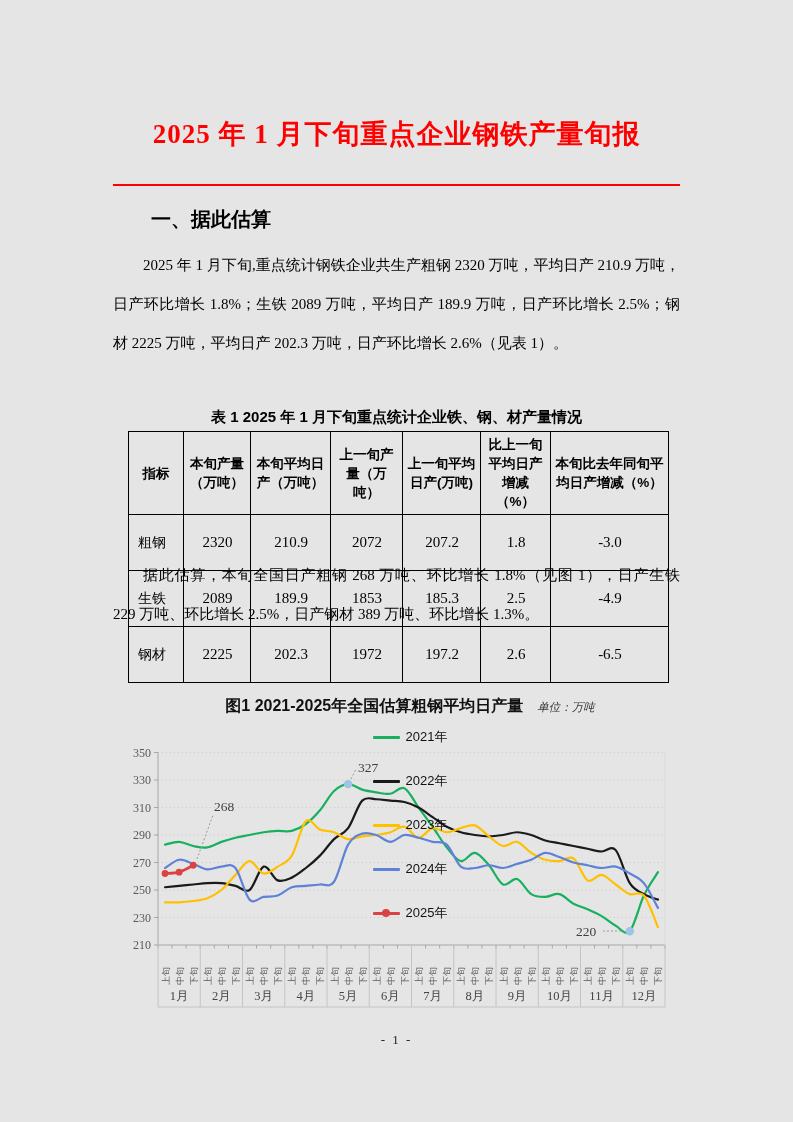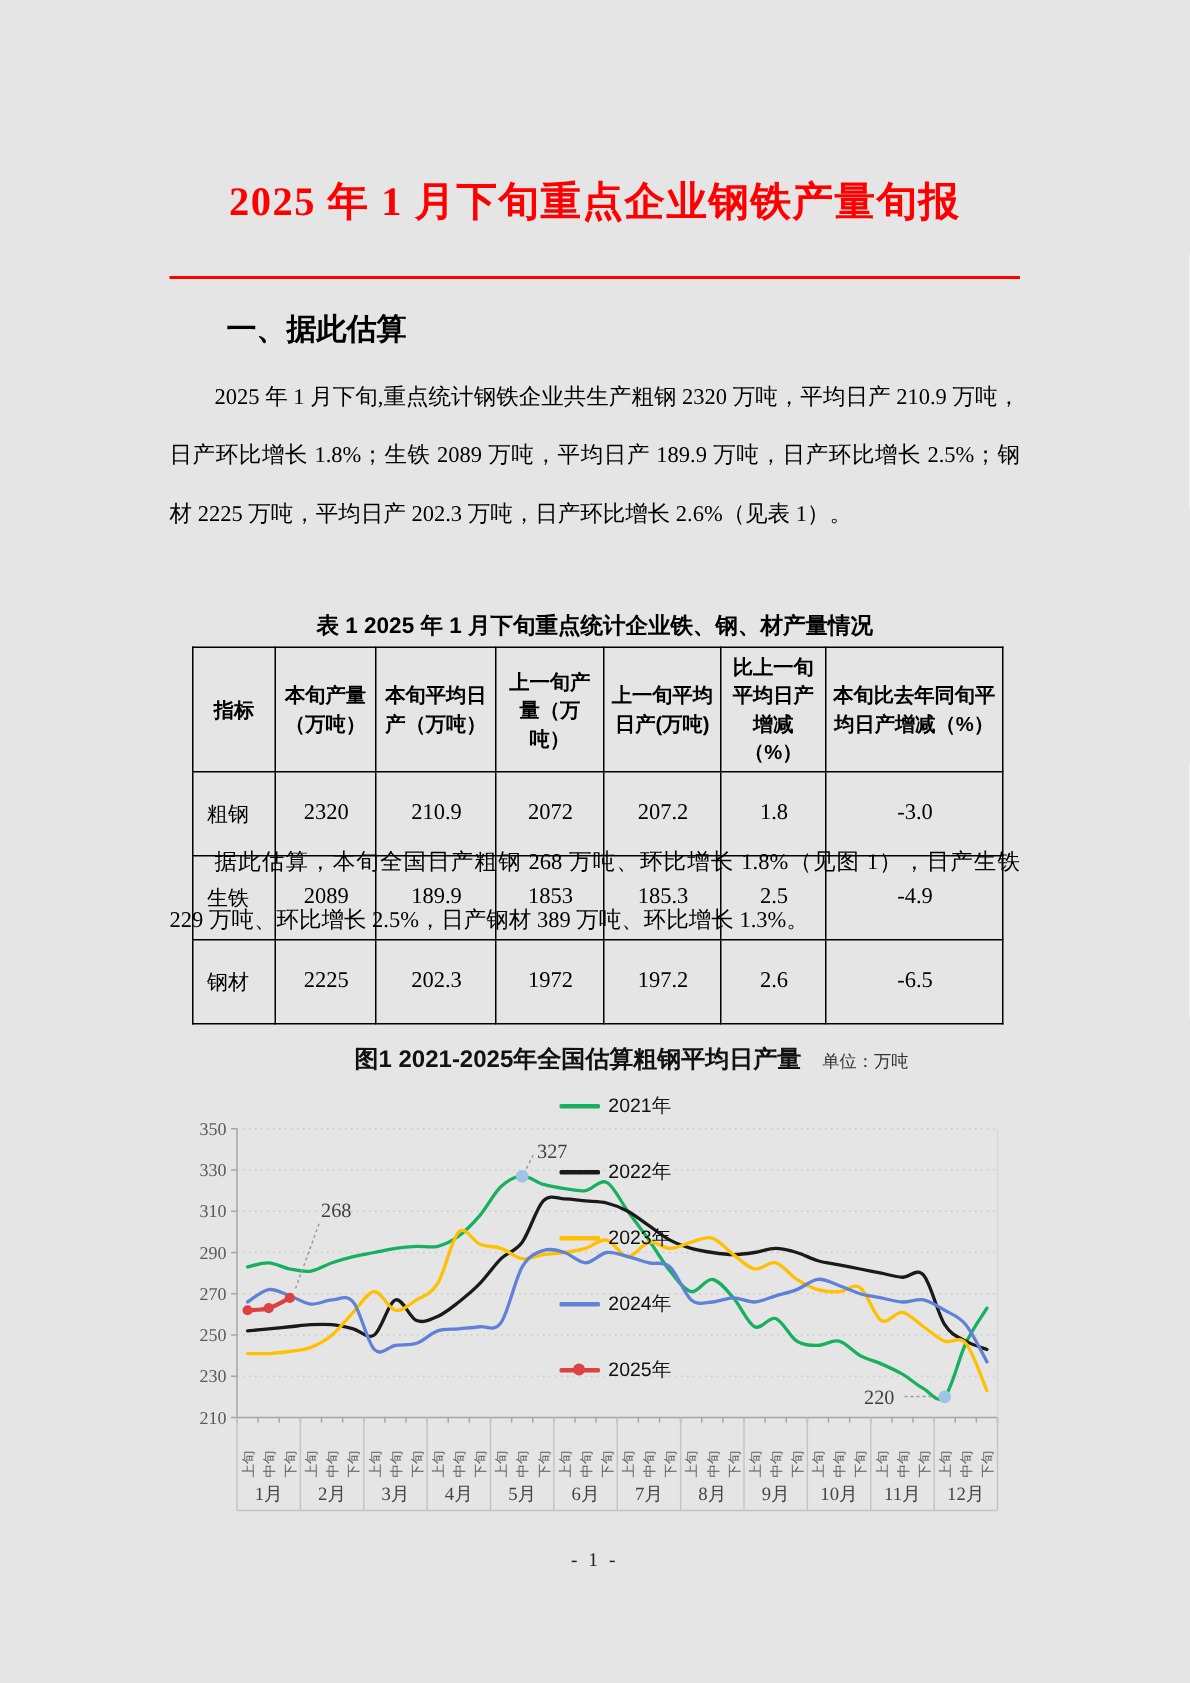--- a/index.html
+++ b/index.html
@@ -29,24 +29,24 @@
              border-collapse:collapse;table-layout:fixed;}
   table.prod th{border:1.5px solid #000;font-family:"Liberation Sans",sans-serif;
                 font-weight:bold;font-size:13.5px;line-height:19px;vertical-align:middle;
                 text-align:center;padding:3px 2px;height:62px;}
   table.prod td{border:1.5px solid #000;font-family:"Liberation Serif",serif;
                 font-size:15px;height:23px;padding:16px;}
   table.prod td.lab{text-align:left;padding-left:9px;font-family:"Liberation Sans",sans-serif;font-size:14px;}
   table.prod td.num{text-align:center;padding-right:15px;margin-top:24px;}
 
   .chart{position:absolute;top:690px;left:130px;width:560px;height:330px;}
-  .chart-title-row{position:absolute;top:6px;left:11px;width:100%;display:flex;
+  .chart-title-row{position:absolute;top:6px;left:0;width:100%;display:flex;
                    justify-content:center;align-items:baseline;gap:14px;}
   .chart-title{font-family:"Liberation Sans",sans-serif;font-weight:bold;font-size:16px;color:#111;}
-  .chart-unit{font-family:"Liberation Sans",sans-serif;font-size:11.5px;color:#333;}
+  .chart-unit{font-family:"Liberation Sans",sans-serif;font-size:11.5px;color:#333;font-style:italic;}
   .chart-legend{position:absolute;top:38px;left:0;width:100%;display:flex;
                 justify-content:center;align-items:center;gap:26px;flex-direction:column;}
   .legend-item{display:flex;align-items:center;gap:6px;
                font-family:"Liberation Sans",sans-serif;font-size:13px;color:#111;}
   .legend-swatch{position:relative;width:27px;height:3px;border-radius:1px;}
   .legend-swatch .dot{position:absolute;left:50%;top:50%;width:8px;height:8px;
                       border-radius:50%;transform:translate(-50%,-50%);}
   svg.plot{position:absolute;top:0;left:0;}
 
   .footer{position:absolute;top:1032px;left:0;width:100%;text-align:center;

